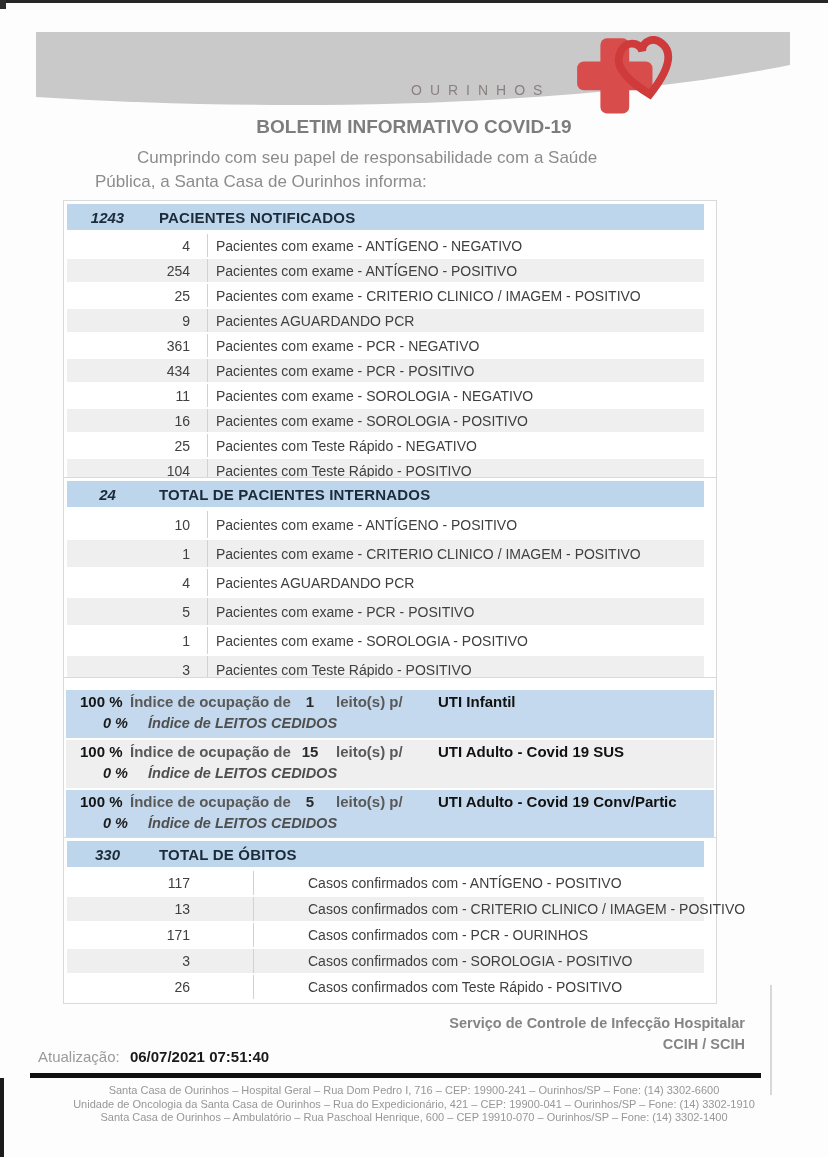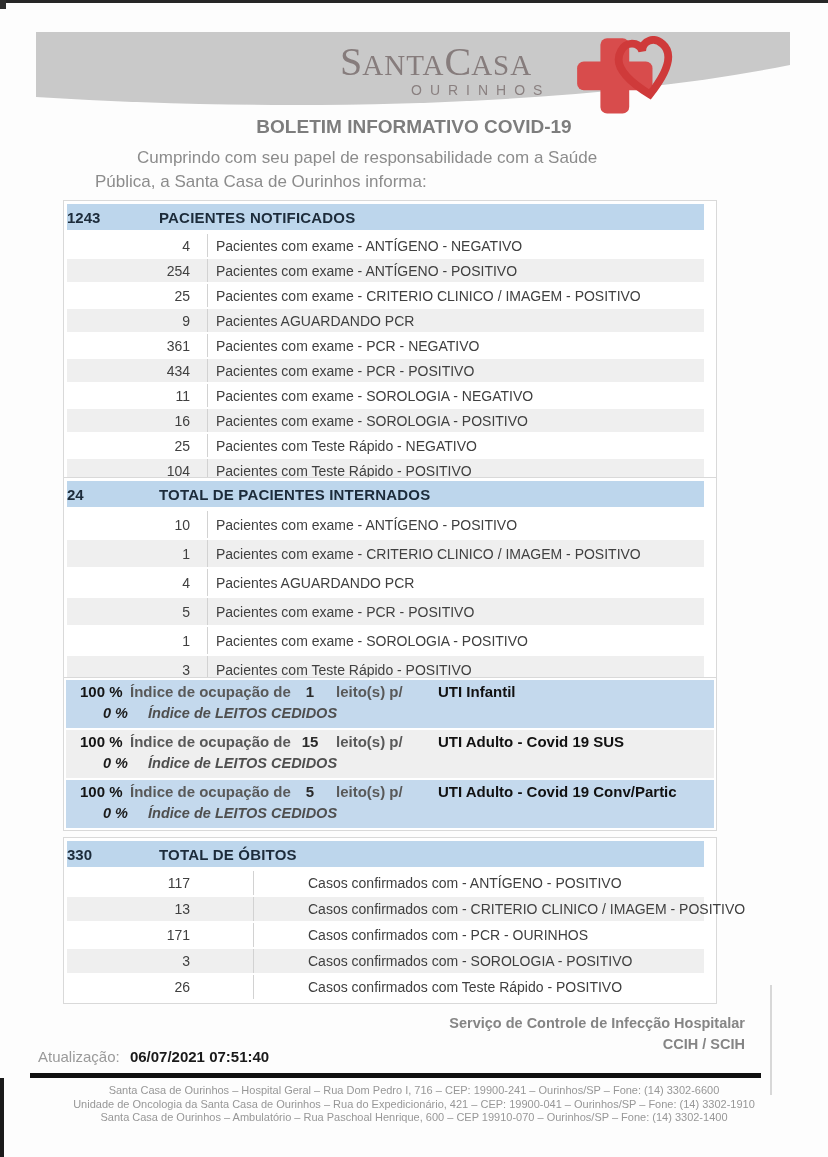--- a/index.html
+++ b/index.html
@@ -28,35 +28,35 @@
          font-size:19px;font-weight:bold;color:#7d7d7d;}
   .intro{position:absolute;left:95px;top:146px;width:630px;font-size:17px;color:#8c8c8c;line-height:24px;}
   .intro .l1{display:block;padding-left:42px;}
   .intro .l2{display:block;}
 
   
   .table{position:absolute;left:63px;width:654px;border:1px solid #d9d9d9;background:#ffffff;
          box-sizing:border-box;padding:3px 12px 4px 3px;}
   .t-header{display:flex;align-items:center;background:#bdd6ec;height:26px;
          font-weight:bold;font-size:15px;color:#1c2b3a;margin-bottom:2px;}
-  .t-total{width:81px;}
+  .t-total{width:81px;text-align:center;font-style:italic;}
   .t-title{margin-left:11px;letter-spacing:0.2px;}
   .t-row{display:flex;align-items:center;font-size:14px;color:#404040;border-top:2px solid #ffffff;}
   .t-row:first-of-type{border-top:none;}
   .t-row.alt{background:#efefef;}
   .t-val{width:123px;text-align:right;flex:0 0 auto;}
   .t-div{width:1px;align-self:stretch;background:#d2d2d2;margin-left:17px;flex:0 0 auto;}
   .t-label{padding-left:8px;white-space:nowrap;}
   .tbl-notified{top:200px;}  .tbl-notified .t-row{height:23px;}
   .tbl-inpatients{top:477px;} .tbl-inpatients .t-row{height:27px;}
   .tbl-deaths{top:837px;}     .tbl-deaths .t-row{height:24px;gap:46px;}
 
   
   .icu{position:absolute;left:63px;top:677px;width:654px;border:1px solid #d9d9d9;
-       box-sizing:border-box;background:#ffffff;padding:2px 2px;}
+       box-sizing:border-box;background:#ffffff;padding:12px 2px;}
   .icu-block{position:relative;height:48px;border-top:2px solid #ffffff;}
   .icu-block:first-child{border-top:none;}
   .icu-block.blue{background:#c4d9ed;}
   .icu-block.gray{background:#efefef;}
   .icu-l1{position:relative;height:24px;font-size:15px;font-weight:bold;}
   .icu-occ{position:absolute;left:14px;top:3px;color:#141414;}
   .icu-t1{position:absolute;left:64px;top:3px;color:#595959;}
   .icu-beds{position:absolute;left:222px;top:3px;width:44px;text-align:center;color:#2a2a2a;}
   .icu-t2{position:absolute;left:270px;top:3px;color:#595959;}
   .icu-unit{position:absolute;left:372px;top:3px;color:#111111;}
@@ -90,23 +90,20 @@
     </svg>
     <div class="logo-icon">
       <svg viewBox="0 0 96 74">
         <rect x="24" y="2" width="26" height="68" rx="6" fill="#d84c4c"></rect>
         <rect x="3" y="23" width="68" height="26" rx="6" fill="#d84c4c"></rect>
         <g transform="translate(34,6) rotate(-10)">
           <path d="M26,52 C8,36 -2,20 7,9 C13,1 24,3 26,12 C28,3 39,1 45,9 C54,20 44,36 26,52 Z" fill="none" stroke="#cf3a3a" stroke-width="7"></path>
         </g>
       </svg>
     </div>
-    <div class="brand">
-      <span class="big">S</span><span class="small">ANTA</span><span class="big">C</span><span class="small">ASA</span>
-    </div>
     <div class="brand-city">OURINHOS</div>
   </div>
 
   <div class="doc-title">BOLETIM INFORMATIVO COVID-19</div>
 
   <div class="intro">
     <span class="l1">Cumprindo com seu papel de responsabilidade com a Saúde</span>
     <span class="l2">Pública, a Santa Casa de Ourinhos informa:</span>
   </div>
 

